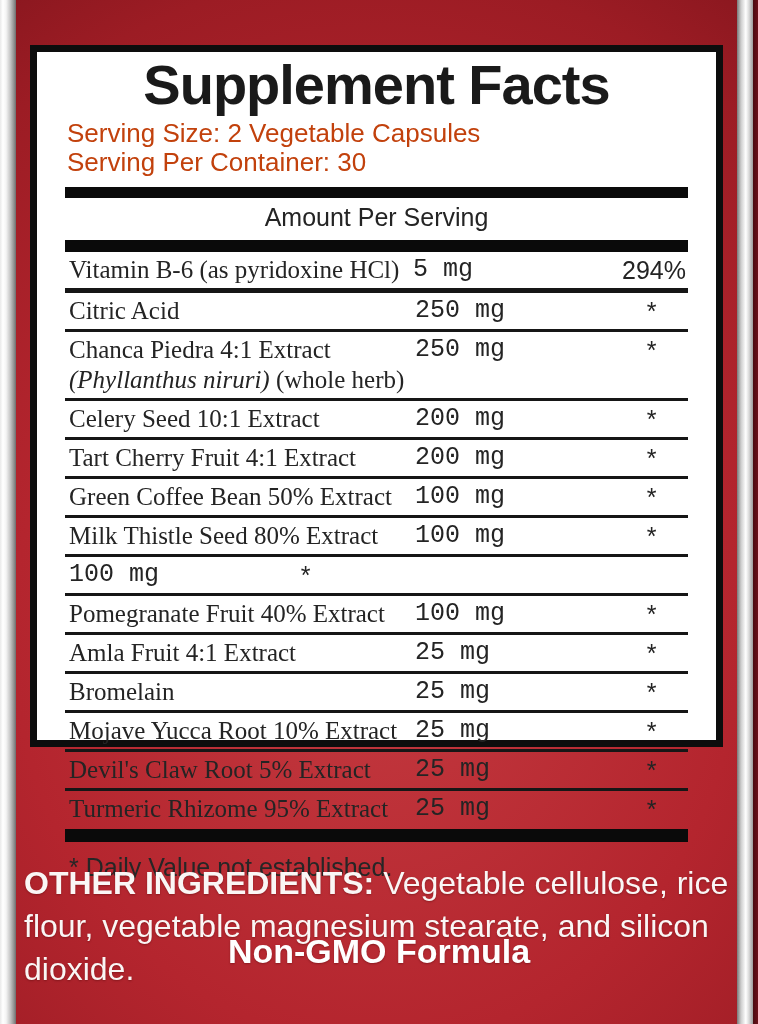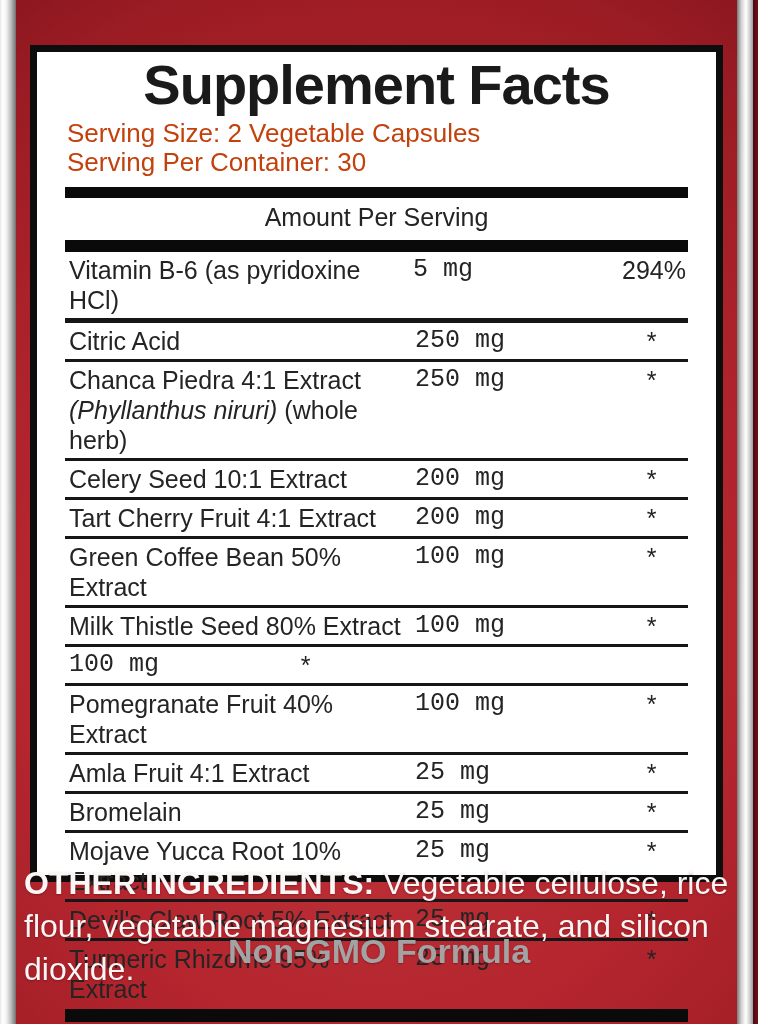--- a/index.html
+++ b/index.html
@@ -23,21 +23,21 @@
     position:absolute;top:0;bottom:0;right:0;width:5px;
     background:linear-gradient(to right,#4a0c12,#6b1019);
   }
   .red-bg{
     position:absolute;left:16px;right:21px;top:0;bottom:0;
     background:radial-gradient(120% 95% at 50% 62%,#c43a40 0%,#b4252e 42%,#9c1c24 68%,#80141c 85%,#651019 100%);
   }
   
   .panel{
     position:absolute;left:30px;top:45px;
-    width:693px;height:837px;box-sizing:border-box;
+    width:693px;height:702px;box-sizing:border-box;
     background:#ffffff;border:7px solid #0d0d0d;
     padding:2px 28px 0 28px;
     color:#1f1f1f;
   }
   .title{
     margin:2px 0 4px 0;
     font-size:56px;font-weight:bold;letter-spacing:-1px;
     text-align:center;color:#1a1a1a;line-height:1.05;
   }
   .serving-block{font-size:26px;line-height:1.14;color:#c2410c;margin:4px 0 9px 2px;}
@@ -51,36 +51,36 @@
     padding:6px 2px 8px 2px;line-height:1.1;
   }
   .row{
     display:flex;align-items:flex-start;
     font-size:25px;line-height:30px;color:#242424;
     padding:3px 0 3px 4px;
     border-bottom:3px solid #161616;
   }
   .row.sep-thick{border-bottom-width:5px;}
   .row.sep-none{border-bottom:none;}
-  .row-name{flex:1;padding-right:6px;}
+  .row-name{flex:1;padding-right:6px;font-family:Liberation Serif, serif;}
   .row-amt{width:150px;text-align:left;white-space:nowrap;font-family:Liberation Mono, monospace;}
   .row-dv{width:123px;text-align:right;padding-right:2px;white-space:nowrap;}
   .row-dv.star{text-align:center;padding-left:50px;box-sizing:border-box;padding-right:0;}
   .latin{font-style:italic;}
   .footnote{font-size:25px;color:#262626;padding:11px 0 0 4px;}
   
   .other-ing{
     position:absolute;left:24px;top:862px;width:712px;
     color:#faf6f5;font-size:32px;line-height:1.35;
     text-shadow:0 1px 2px rgba(60,0,0,.35);
   }
   .other-ing b{font-weight:bold;}
   .non-gmo{
     position:absolute;left:0;top:932px;width:758px;
-    text-align:center;color:#a3a3a3;
+    text-align:center;color:#ffffff;
     font-size:34px;font-weight:bold;
     text-shadow:0 1px 2px rgba(60,0,0,.35);
   }
 </style>
 </head>
 <body>
 
 <div class="stage">
   <div class="red-bg"></div>
   <div class="edge-left"></div>

